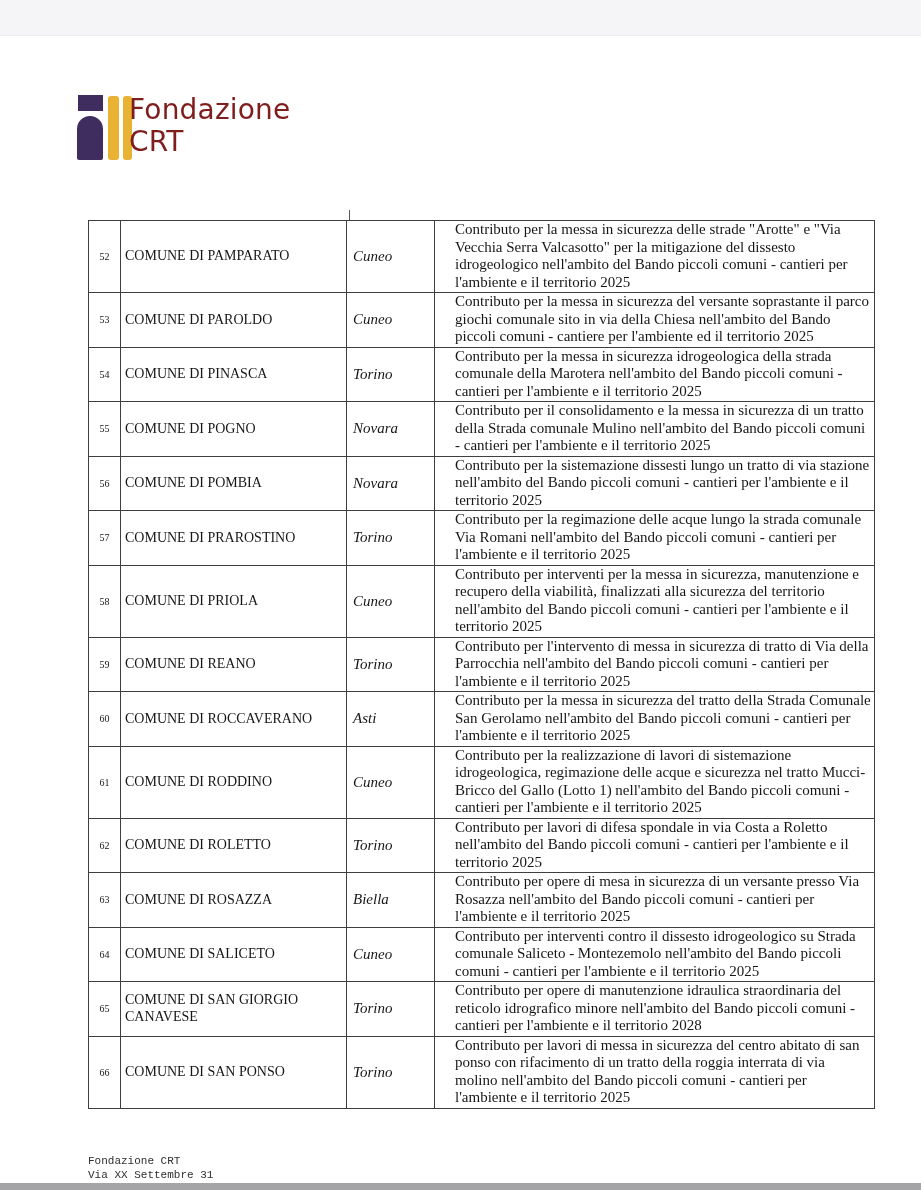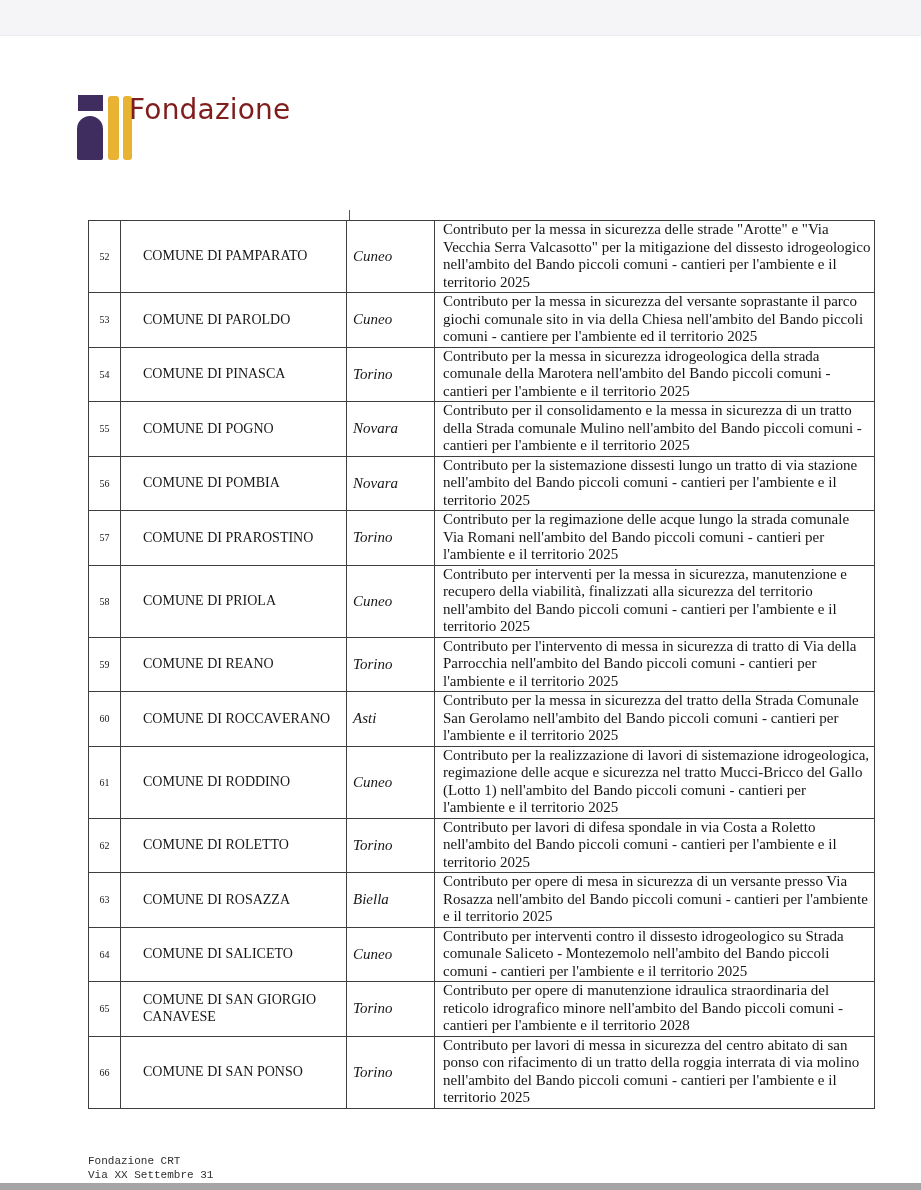--- a/index.html
+++ b/index.html
@@ -37,23 +37,23 @@
   .grant-table{
     position:absolute;left:88px;top:220px;width:786px;
     border-collapse:collapse;table-layout:fixed;
   }
   .grant-table td{
     border:1px solid #3f3f3f;
     vertical-align:middle;
     overflow:hidden;
   }
   td.c-num{width:32px;text-align:center;font-size:10px;padding:1px 2px;}
-  td.c-com{width:226px;font-size:14px;padding:2px 4px 2px 22px;line-height:16.5px;}
+  td.c-com{width:226px;font-size:14px;padding:2px 4px 2px 4px;line-height:16.5px;}
   td.c-prov{width:88px;font-size:15px;padding:2px 4px 2px 6px;font-style:italic;}
-  td.c-desc{width:440px;font-size:15px;line-height:17.5px;vertical-align:top;padding:0 3px 1px 8px;margin-left:12px;}
+  td.c-desc{width:440px;font-size:15px;line-height:17.5px;vertical-align:top;padding:0 3px 1px 20px;margin-left:12px;}
   .table-tick{position:absolute;left:349px;top:210px;width:1px;height:10px;background:#555;}
   
   .page-footer{
     position:absolute;left:88px;top:1155px;
     font-family:Liberation Mono, monospace;
     font-size:11px;line-height:13.5px;color:#2e2e2e;
   }
 </style>
 </head>
 <body>
@@ -62,20 +62,21 @@
 
 <div class="logo-block">
   <div class="logo-mark">
     <div class="mark-square"></div>
     <div class="mark-arch"></div>
     <div class="mark-bar1"></div>
     <div class="mark-bar2"></div>
   </div>
   <div class="logo-text">
     <div>Fondazione</div>
+    <div>CRT</div>
   </div>
 </div>
 
 <div class="table-tick"></div>
 
 <table class="grant-table">
   <colgroup>
     <col style="width:32px">
       <col style="width:226px">
       <col style="width:88px">

